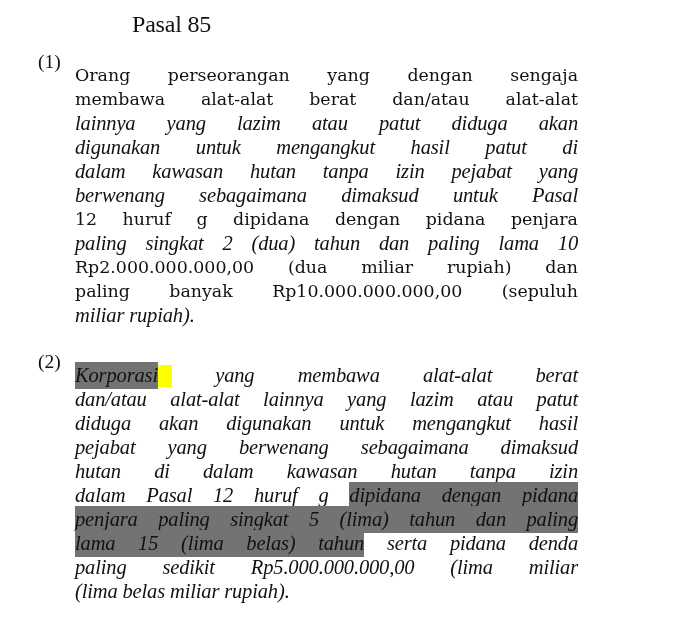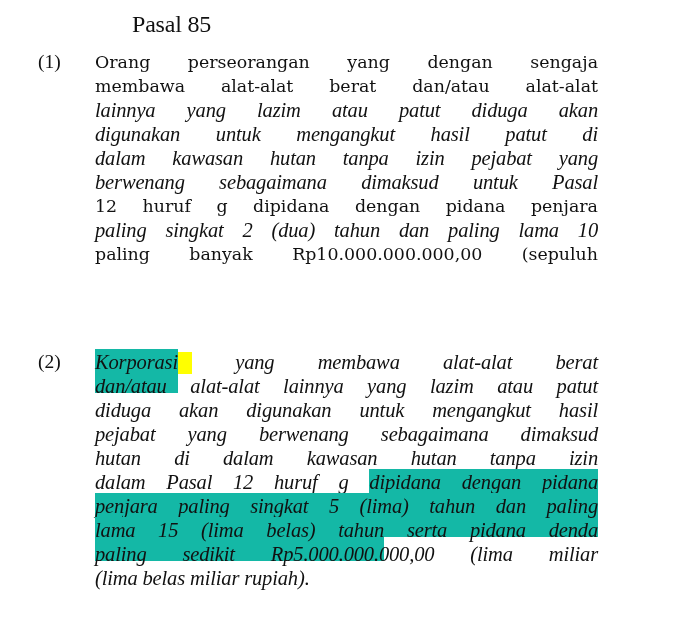--- a/index.html
+++ b/index.html
@@ -39,23 +39,22 @@
       position: absolute;
       left: 0;
       top: 0;
       font-family: "Liberation Serif", serif;
       font-size: 19.5px;
       line-height: 24px;
     }
     .lines {
       position: absolute;
       left: 37px;
-      top: 0;
+      top: 13px;
       width: 503px;
-      margin-left: 20px;
     }
     .line {
       display: block;
       height: 24px;
       font-size: 17.4px;
       line-height: 24px;
       white-space: nowrap;
       text-align: justify;
       text-align-last: justify;
     }
@@ -65,44 +64,46 @@
       letter-spacing: -0.15px;
       font-style: italic;
     }
     .line.last {
       text-align-last: left;
     }
     .hl {
       background: #ffff00;
     }
     .hl-block {
-      background: #14b8a6;
+      background: #737373;
       display: inline;
-      padding: 2px 0 20px 0;
+      padding: 2px 0 3px 0;
     }
   </style>
 </head>
 <body>
 
 <div class="page">
 
   <div class="title">Pasal 85</div>
 
   <div class="para" style="top:50px;">
     <div class="para-num">(1)</div>
     <div class="lines">
       <span class="line">Orang perseorangan yang dengan sengaja</span>
       <span class="line">membawa alat-alat berat dan/atau alat-alat</span>
       <span class="line narrow">lainnya yang lazim atau patut diduga akan</span>
       <span class="line narrow">digunakan untuk mengangkut hasil patut di</span>
       <span class="line narrow">dalam kawasan hutan tanpa izin pejabat yang</span>
       <span class="line narrow">berwenang sebagaimana dimaksud untuk Pasal</span>
       <span class="line">12 huruf g dipidana dengan pidana penjara</span>
       <span class="line narrow">paling singkat 2 (dua) tahun dan paling lama 10</span>
+      <span class="line">Rp2.000.000.000,00 (dua miliar rupiah) dan</span>
       <span class="line">paling banyak Rp10.000.000.000,00 (sepuluh</span>
+      <span class="line narrow last">miliar rupiah).</span>
     </div>
   </div>
 
   <div class="para" style="top:350px;">
     <div class="para-num">(2)</div>
     <div class="lines">
       <span class="line narrow"><span class="hl-block">Korporasi</span><span class="hl" style="display:inline-block;width:14px;height:22px;vertical-align:-5px;"></span> <span>yang membawa alat-alat berat</span></span>
       <span class="line narrow">dan/atau alat-alat lainnya yang lazim atau patut</span>
       <span class="line narrow">diduga akan digunakan untuk mengangkut hasil</span>
       <span class="line narrow">pejabat yang berwenang sebagaimana dimaksud</span>

